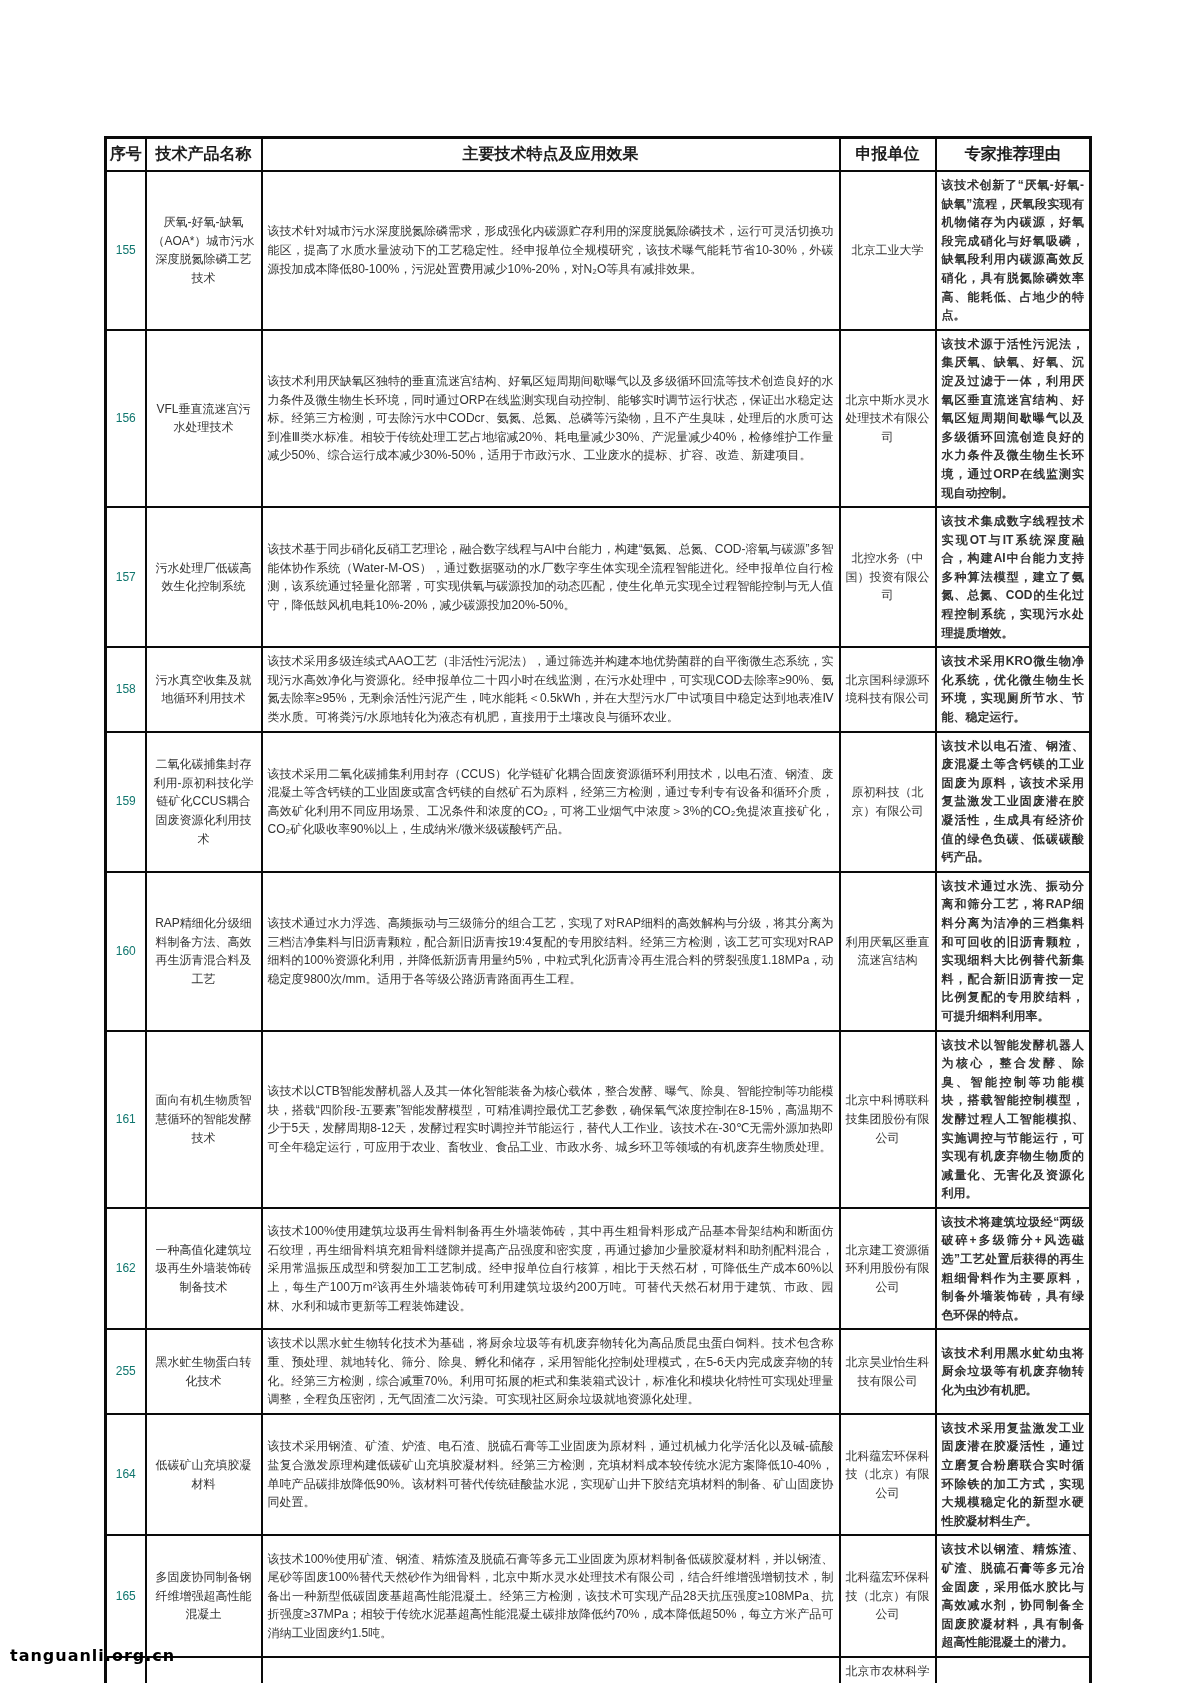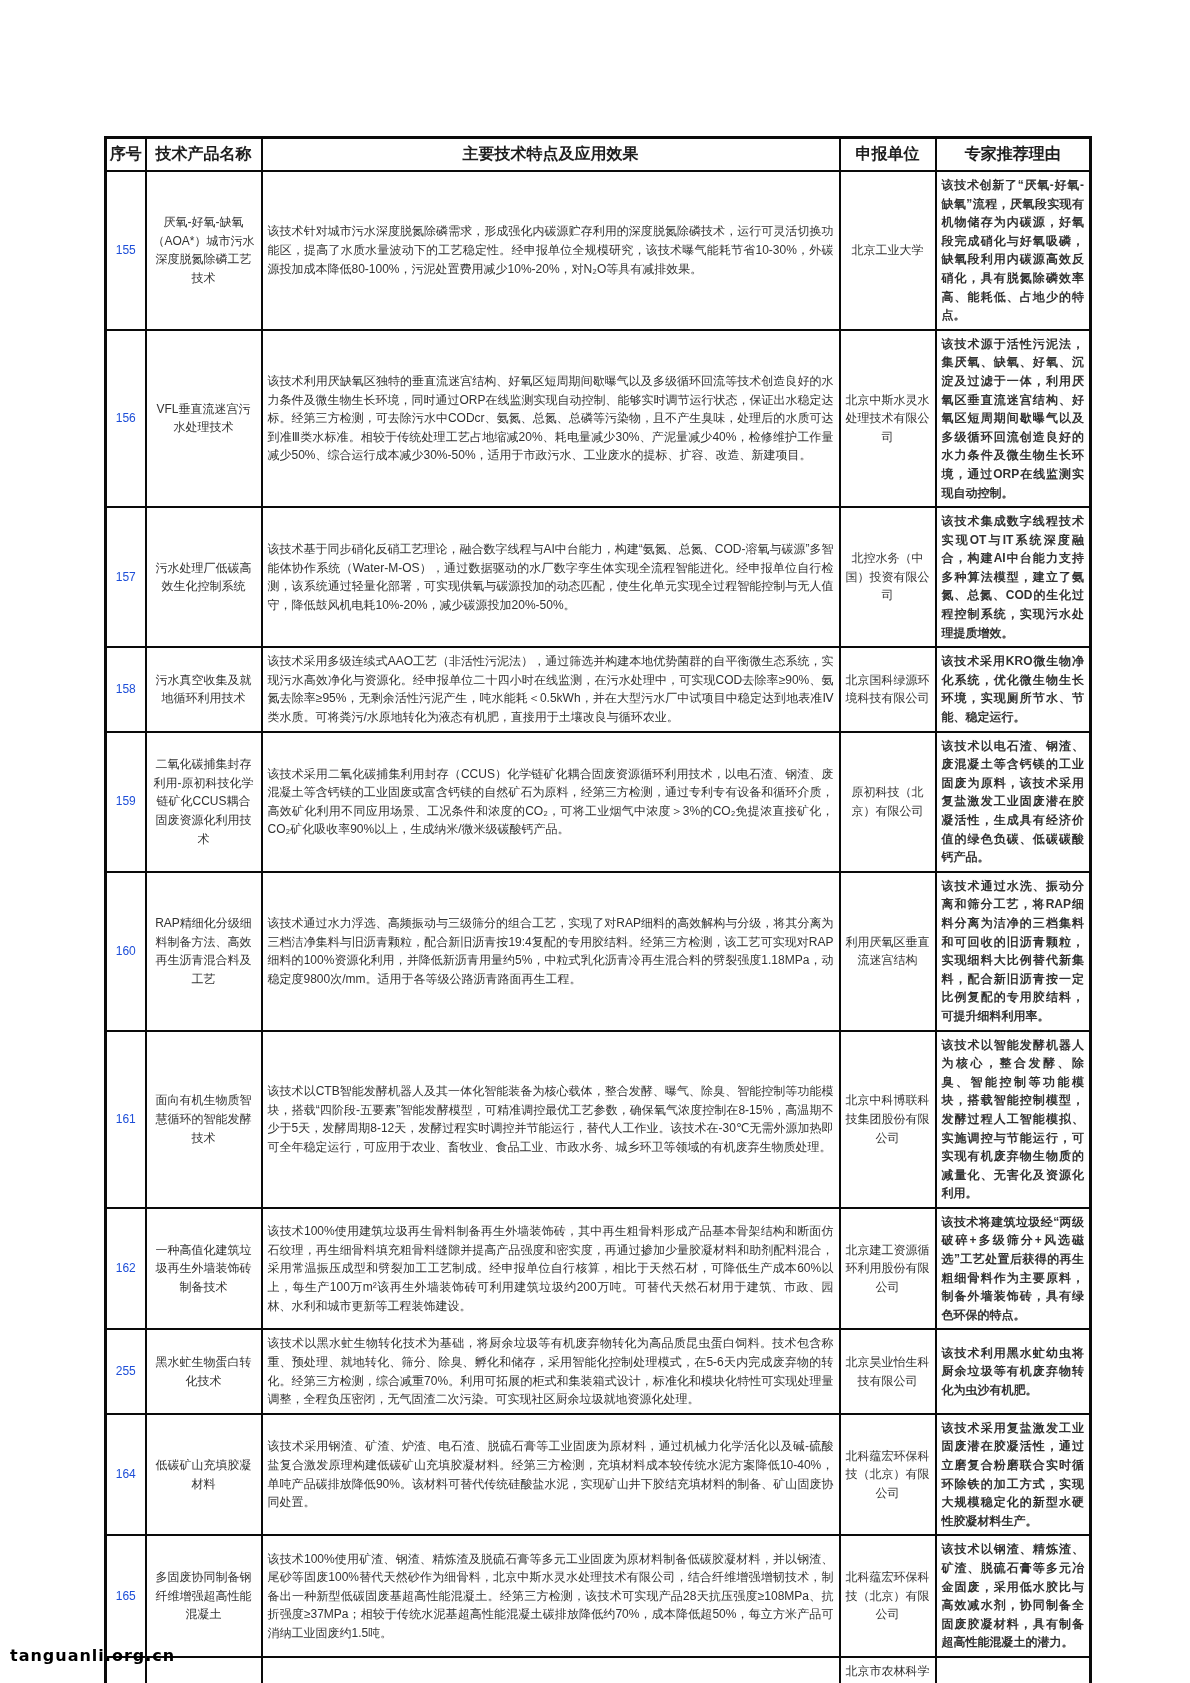--- a/index.html
+++ b/index.html
@@ -20,21 +20,21 @@
     border:2px solid #0a0a0a;
     vertical-align:middle;
     padding:4px 5px;
   }
   .doc-table{border:3px solid #0a0a0a;}
   .doc-table th{
     font-size:16px;font-weight:bold;color:#1d1d1d;
     text-align:center;padding:5px 2px;margin-top:44px;
   }
   .doc-table td{font-size:12px;line-height:1.55;}
-  .cell-no{text-align:center;color:#1d4ed8;}
+  .cell-no{text-align:center;color:#0f766e;}
   .cell-name{text-align:center;color:#333;}
   .cell-features{text-align:justify;text-justify:inter-ideograph;color:#333;margin-top:41px;}
   .cell-applicant{text-align:center;white-space:pre-line;color:#333;}
   .cell-reason{text-align:justify;text-justify:inter-ideograph;color:#333;font-weight:bold;}
   .watermark{
     position:absolute;left:10px;bottom:18px;
     font-size:16px;font-weight:bold;
     color:#000000;letter-spacing:1px;
     font-family:"DejaVu Sans",sans-serif;
   }

